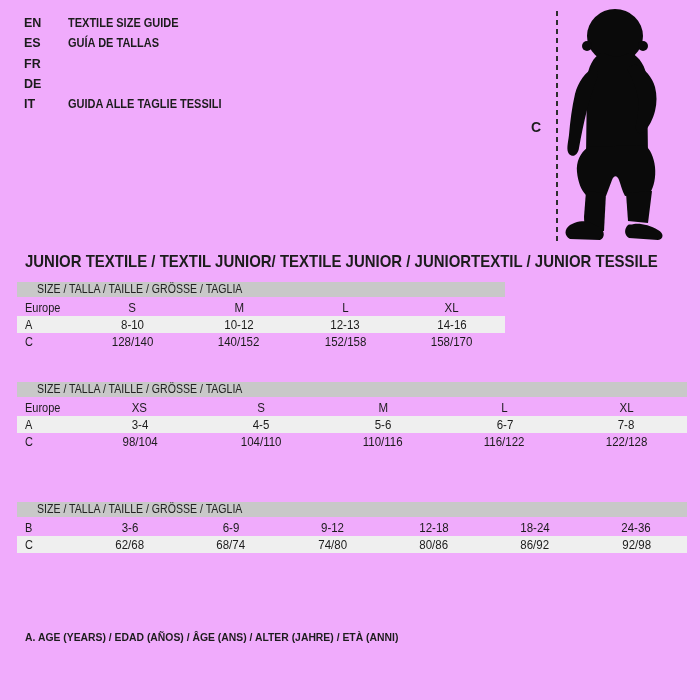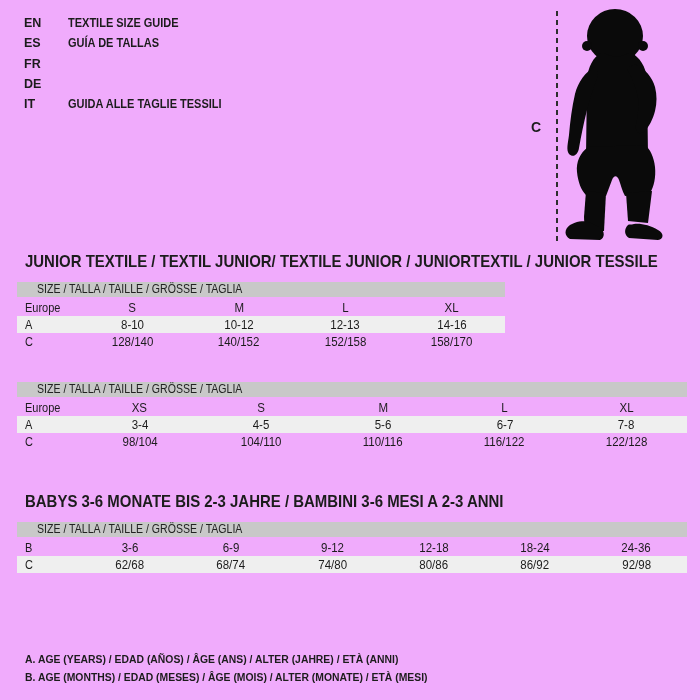--- a/index.html
+++ b/index.html
@@ -29,21 +29,21 @@
   .sec-title{padding-left:8px;font-weight:700;font-size:17px;line-height:20px;}
   .size-bar{margin-top:10px;height:15px;background:#c8c8c8;padding-left:20px;
             box-sizing:border-box;font-size:12px;line-height:15px;color:#222;}
   .rows{margin-top:2px;}
   .trow{display:flex;align-items:center;height:17px;font-size:12.5px;}
   .trow.alt{background:#efefef;}
   .tlabel{width:62px;padding-left:8px;box-sizing:border-box;}
   .tcell{flex:1;text-align:center;}
 
   
-  .legend{position:absolute;left:25px;top:650px;font-weight:700;font-size:11.8px;}
+  .legend{position:absolute;left:25px;top:628px;font-weight:700;font-size:11.8px;}
   .legend-line{line-height:18.3px;}
 </style>
 </head>
 <body>
 
 <div class="canvas">
 
   <div class="lang-list" id="langList">
       <div class="lang-row">
         <span class="lang-code">EN</span>
@@ -136,21 +136,20 @@
           <span class="tcell"><span class="ccond">98/104</span></span>
           <span class="tcell"><span class="ccond">104/110</span></span>
           <span class="tcell"><span class="ccond">110/116</span></span>
           <span class="tcell"><span class="ccond">116/122</span></span>
           <span class="tcell"><span class="ccond">122/128</span></span>
         </div>
       </div>
     </div>
   <div class="section" id="table-2">
       <div class="sec-title">
-        <div class="title-line"><span class="cond">BABYS 3-6 MONATE BIS 2-3 JAHRE / BAMBINI 3-6 MESI A 2-3 ANNI</span></div>
       </div>
       <div class="size-bar"><span class="cond">SIZE / TALLA / TAILLE / GRÖSSE / TAGLIA</span></div>
       <div class="rows">
         <div class="trow">
           <span class="tlabel"><span class="cond">B</span></span>
           <span class="tcell"><span class="ccond">3-6</span></span>
           <span class="tcell"><span class="ccond">6-9</span></span>
           <span class="tcell"><span class="ccond">9-12</span></span>
           <span class="tcell"><span class="ccond">12-18</span></span>
           <span class="tcell"><span class="ccond">18-24</span></span>
@@ -163,15 +162,14 @@
           <span class="tcell"><span class="ccond">74/80</span></span>
           <span class="tcell"><span class="ccond">80/86</span></span>
           <span class="tcell"><span class="ccond">86/92</span></span>
           <span class="tcell"><span class="ccond">92/98</span></span>
         </div>
       </div>
     </div>
 
   <div class="legend" id="legend">
       <div class="legend-line"><span class="cond">A. AGE (YEARS) / EDAD (AÑOS) / ÂGE (ANS) / ALTER (JAHRE) / ETÀ (ANNI)</span></div>
-      <div class="legend-line"><span class="cond">B. AGE (MONTHS) / EDAD (MESES) / ÂGE (MOIS) / ALTER (MONATE) / ETÀ (MESI)</span></div>
     </div>
 </div>
 
 </body></html>

